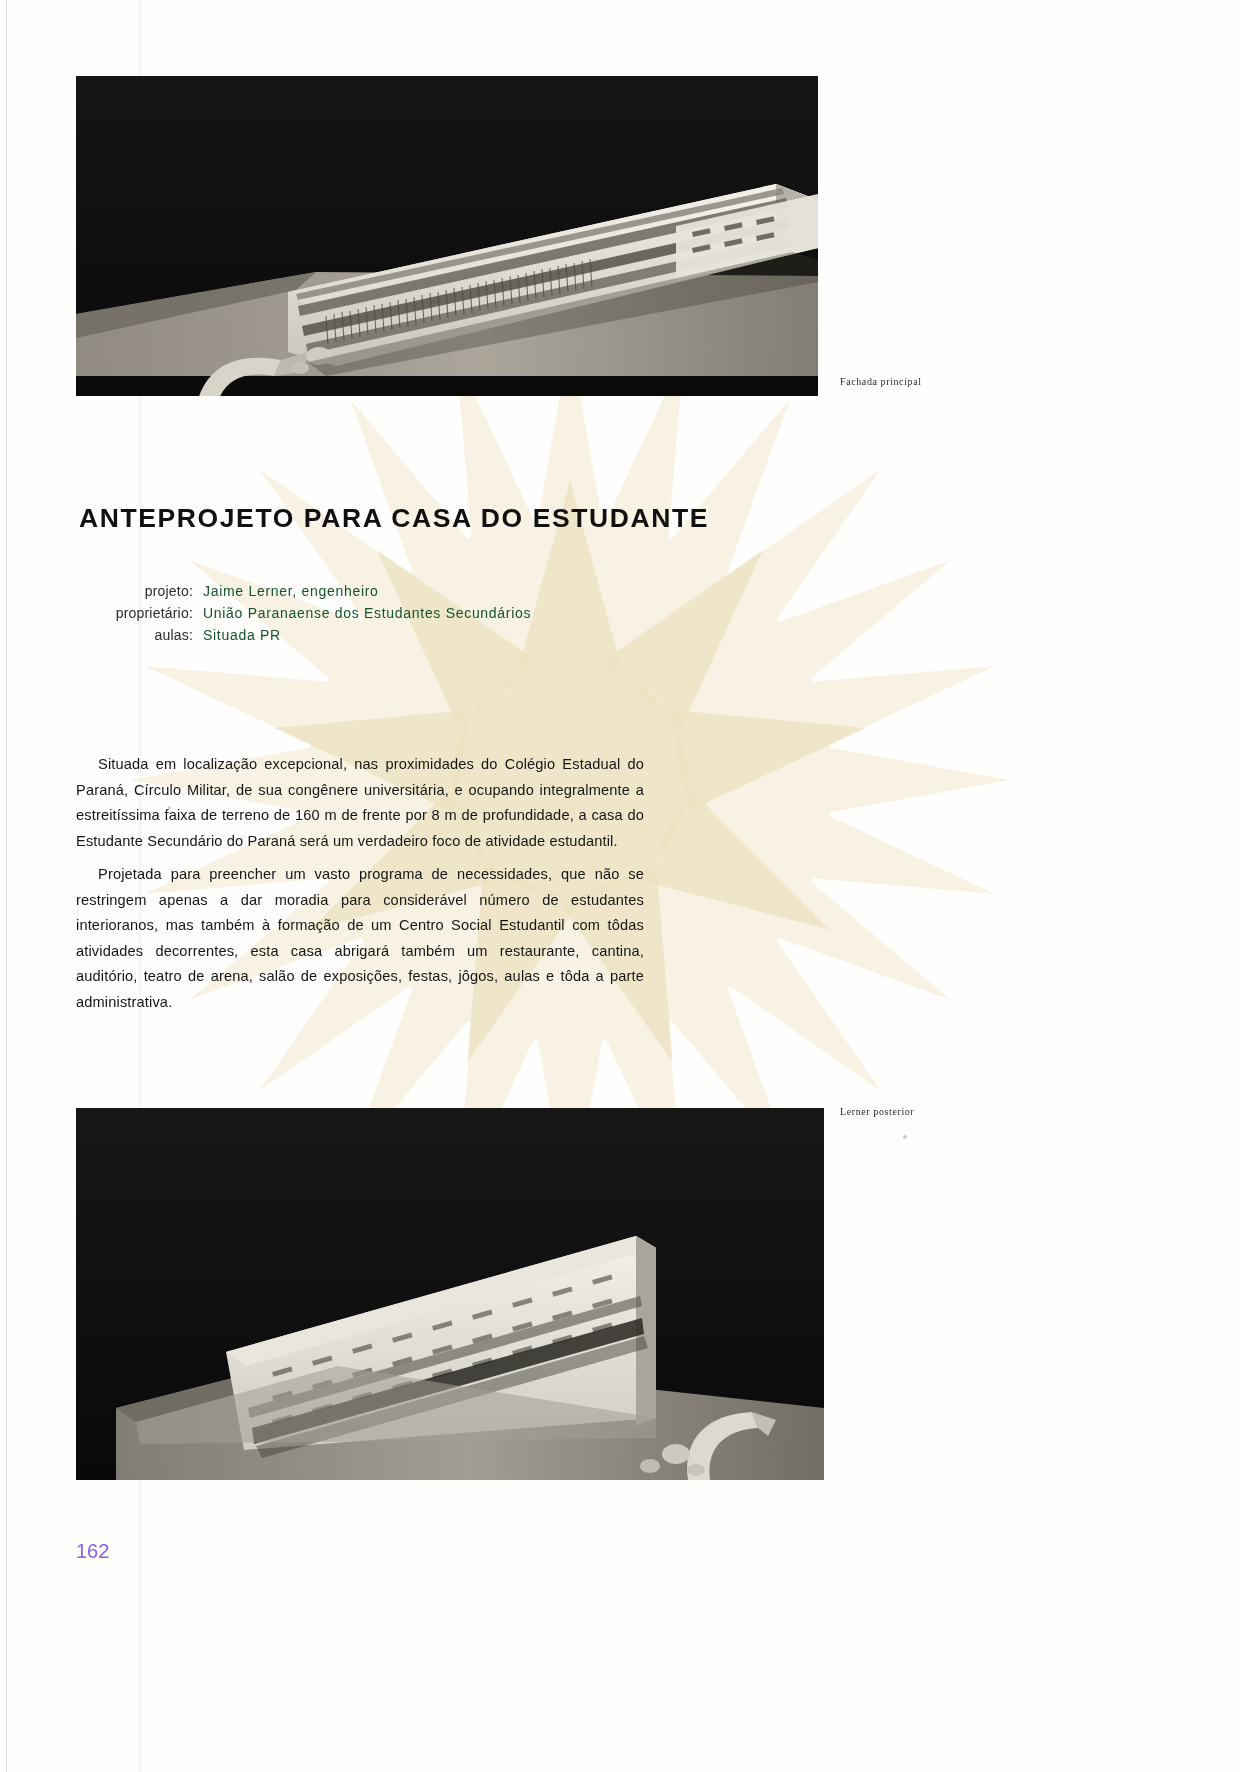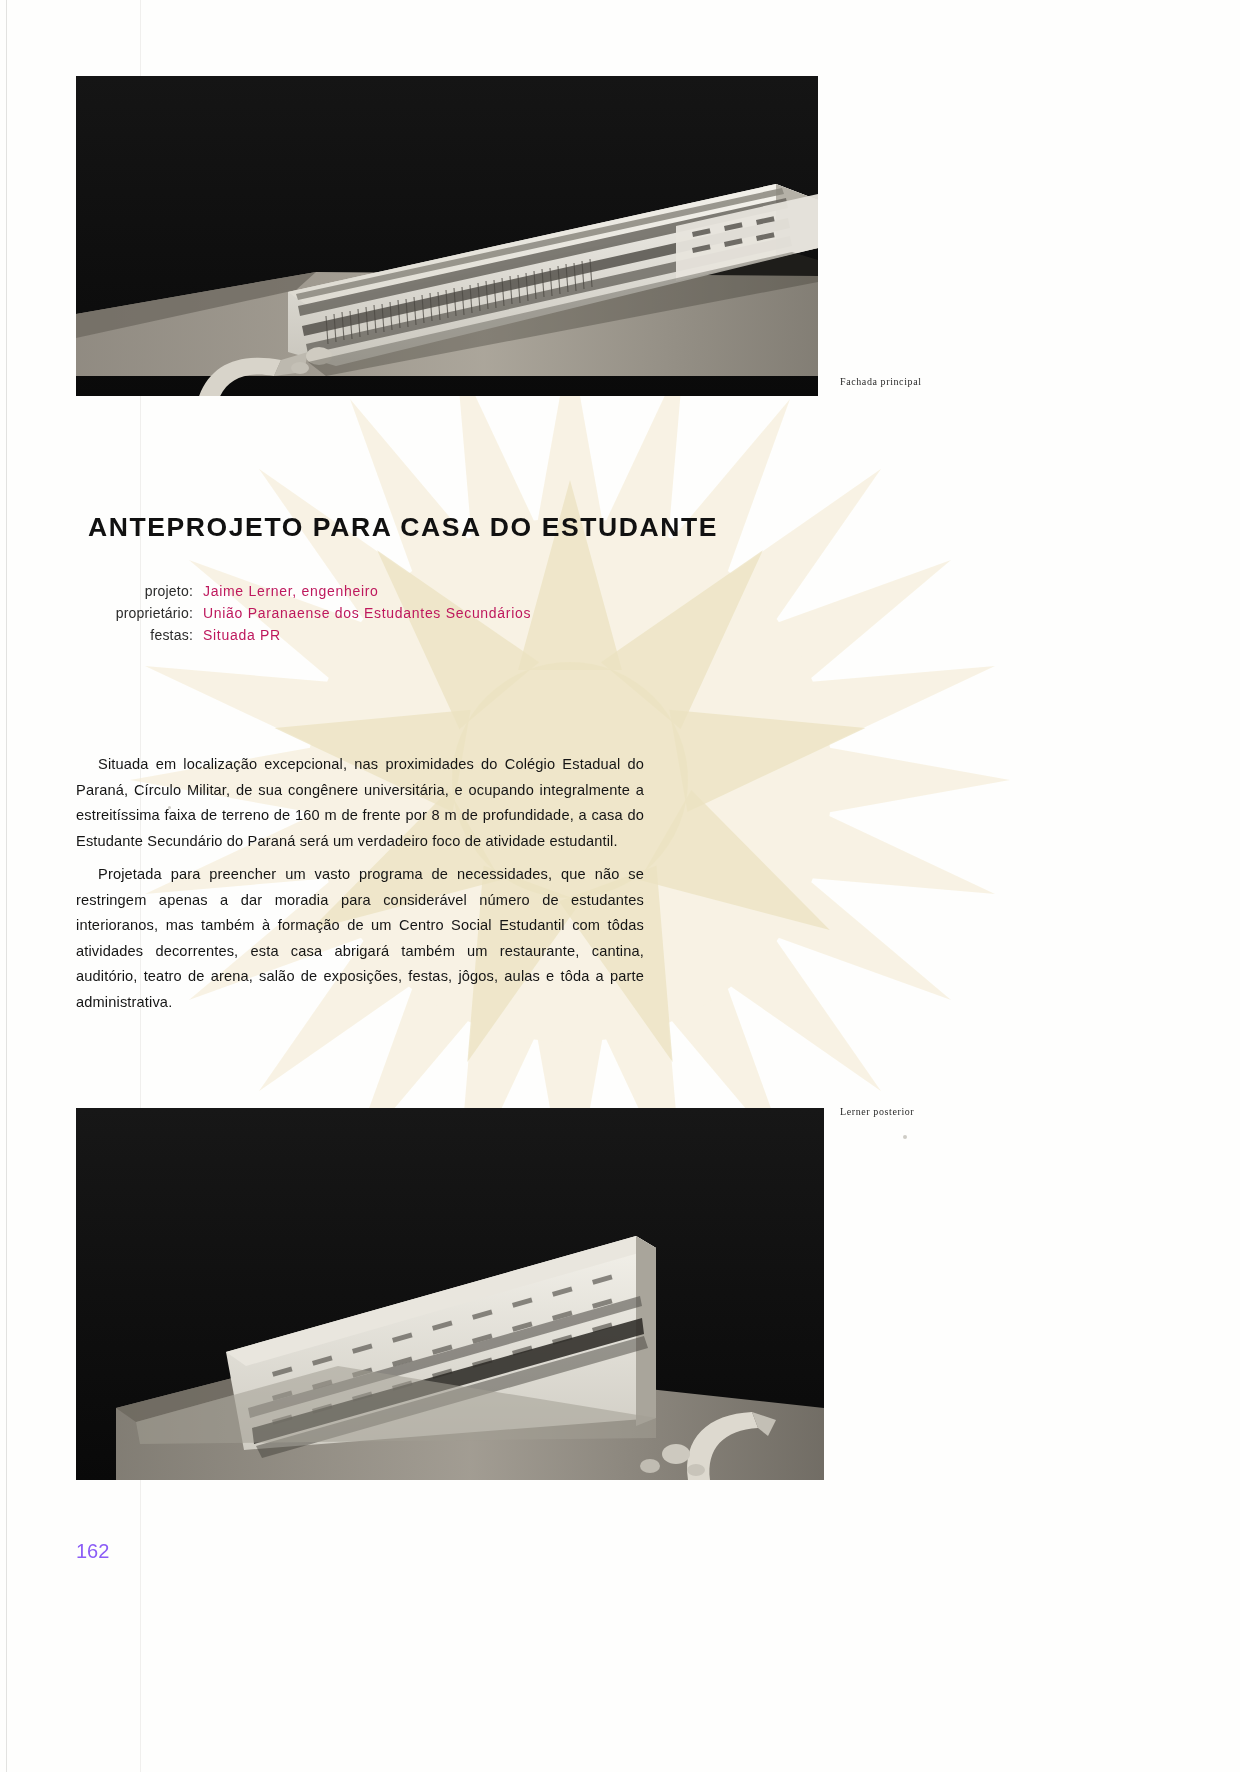--- a/index.html
+++ b/index.html
@@ -76,21 +76,21 @@
     letter-spacing: 0.6px;
     color: #2a2a2a;
   }
   #caption-top { left: 840px; top: 376px; }
   #caption-bottom { left: 840px; top: 1106px; }
 
   h1.title {
     position: absolute;
     left: 76px;
     top: 500px;
-    margin: 12px;
+    margin: 3px;
     font-size: 26.5px;
     font-weight: bold;
     letter-spacing: 1.6px;
     color: #111;
     font-family: "Liberation Sans", sans-serif;
   }
 
   .credits {
     position: absolute;
     left: 76px;
@@ -103,21 +103,21 @@
     display: flex;
   }
   .credits .lbl {
     width: 117px;
     text-align: right;
     padding-right: 10px;
     color: #2b2b2b;
     letter-spacing: 0.2px;
   }
   .credits .val {
-    color: #be185d;
+    color: #14532d;
     letter-spacing: 0.7px;
   }
 
   .body-text {
     position: absolute;
     left: 76px;
     top: 752px;
     width: 586px;
     font-size: 14.6px;
     line-height: 25.5px;
@@ -296,21 +296,21 @@
 <div class="credits">
   <div class="row">
     <div class="lbl">projeto:</div>
     <div class="val">Jaime Lerner, engenheiro</div>
   </div>
   <div class="row">
     <div class="lbl">proprietário:</div>
     <div class="val">União Paranaense dos Estudantes Secundários</div>
   </div>
   <div class="row">
-    <div class="lbl">festas:</div>
+    <div class="lbl">aulas:</div>
     <div class="val">Situada PR</div>
   </div>
 </div>
 
 <div class="body-text">
   <p>Situada em localização excepcional, nas proximidades do Colégio Estadual do Paraná, Círculo Militar, de sua congênere universitária, e ocupando integralmente a estreitíssima faixa de terreno de 160 m de frente por 8 m de profundidade, a casa do Estudante Secundário do Paraná será um verdadeiro foco de atividade estudantil.</p>
   <p>Projetada para preencher um vasto programa de necessidades, que não se restringem apenas a dar moradia para considerável número de estudantes interioranos, mas também à formação de um Centro Social Estudantil com tôdas atividades decorrentes, esta casa abrigará também um restaurante, cantina, auditório, teatro de arena, salão de exposições, festas, jôgos, aulas e tôda a parte administrativa.</p>
 </div>
 
 <div class="speck" style="left:758px; top:1142px; width:7px; height:7px;"></div>

